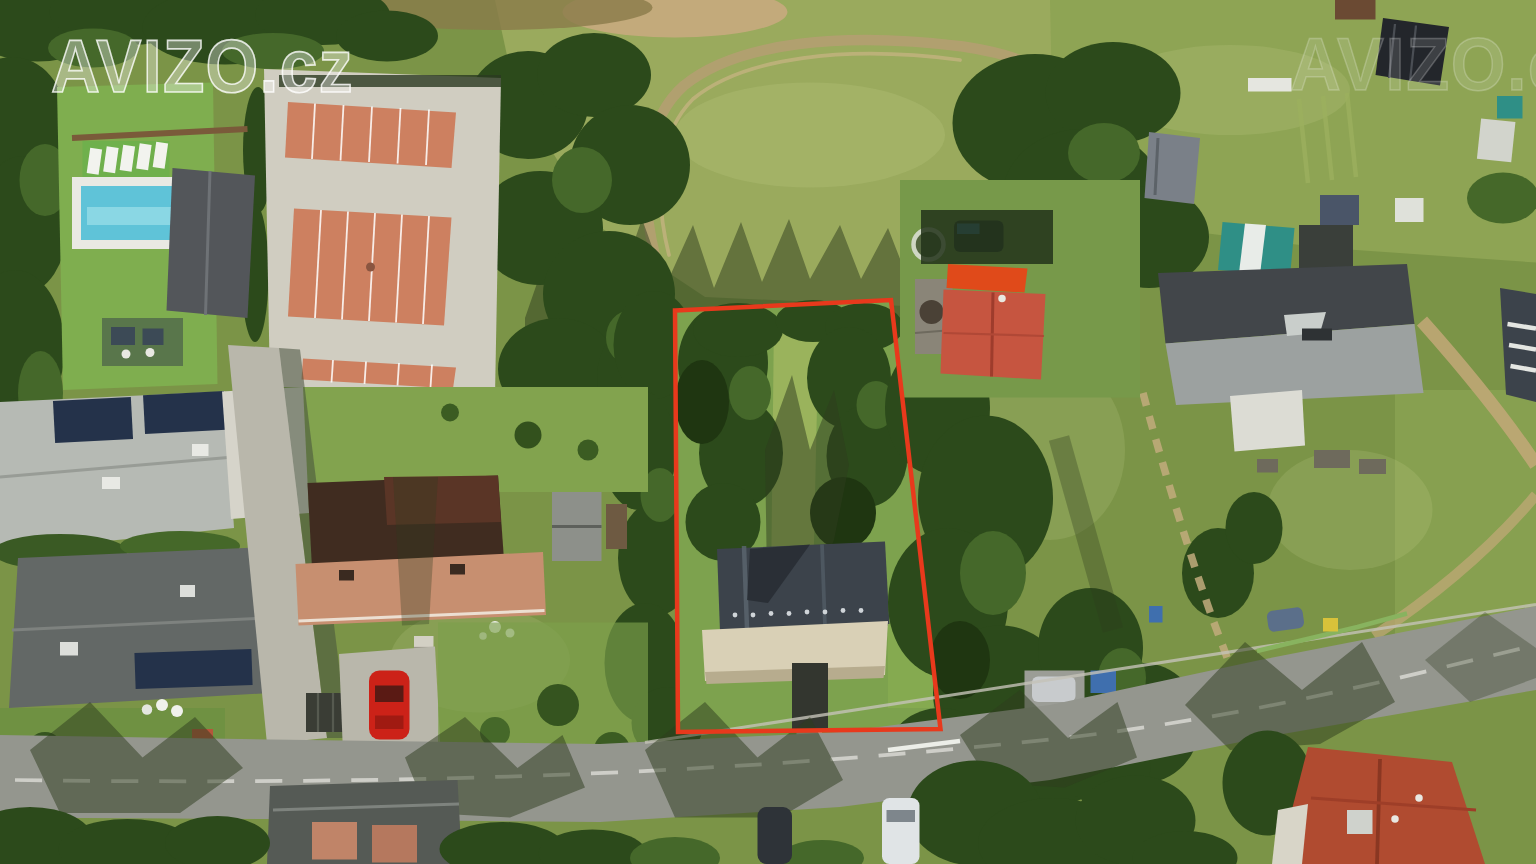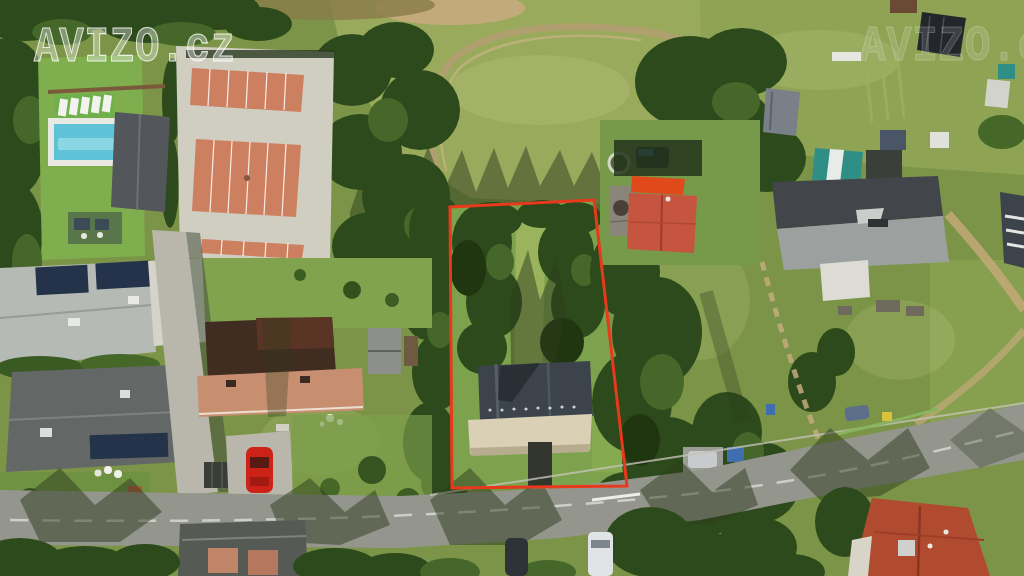--- a/index.html
+++ b/index.html
@@ -1,17 +1,17 @@
 <!DOCTYPE html>
 <html><head>
 <meta charset="utf-8">
 <style>
   html,body{margin:0;padding:0;background:#222;}
   .stage{position:relative;width:1024px;height:576px;overflow:hidden;
-         font-family:Liberation Mono, monospace;}
+         font-family:Liberation Sans, sans-serif;}
   .stage svg{display:block;width:1024px;height:576px;}
   
   .tr ellipse,.tr path{fill:#2c4a1b;}
   .tr ellipse.l,.tr path.l{fill:#45682a;}
   .tr ellipse.d,.tr path.d{fill:#1f3611;}
   .sh{fill:#2e3c1e;opacity:.5;}
   .sh2{fill:#2e3c1e;opacity:.32;}
   .tex{fill:#dce4a4;opacity:.14;}
   .wline{stroke:#ffffff;stroke-opacity:.85;stroke-width:1.2;}
   .watermark-main{font-weight:700;letter-spacing:1px;fill-opacity:.34;

